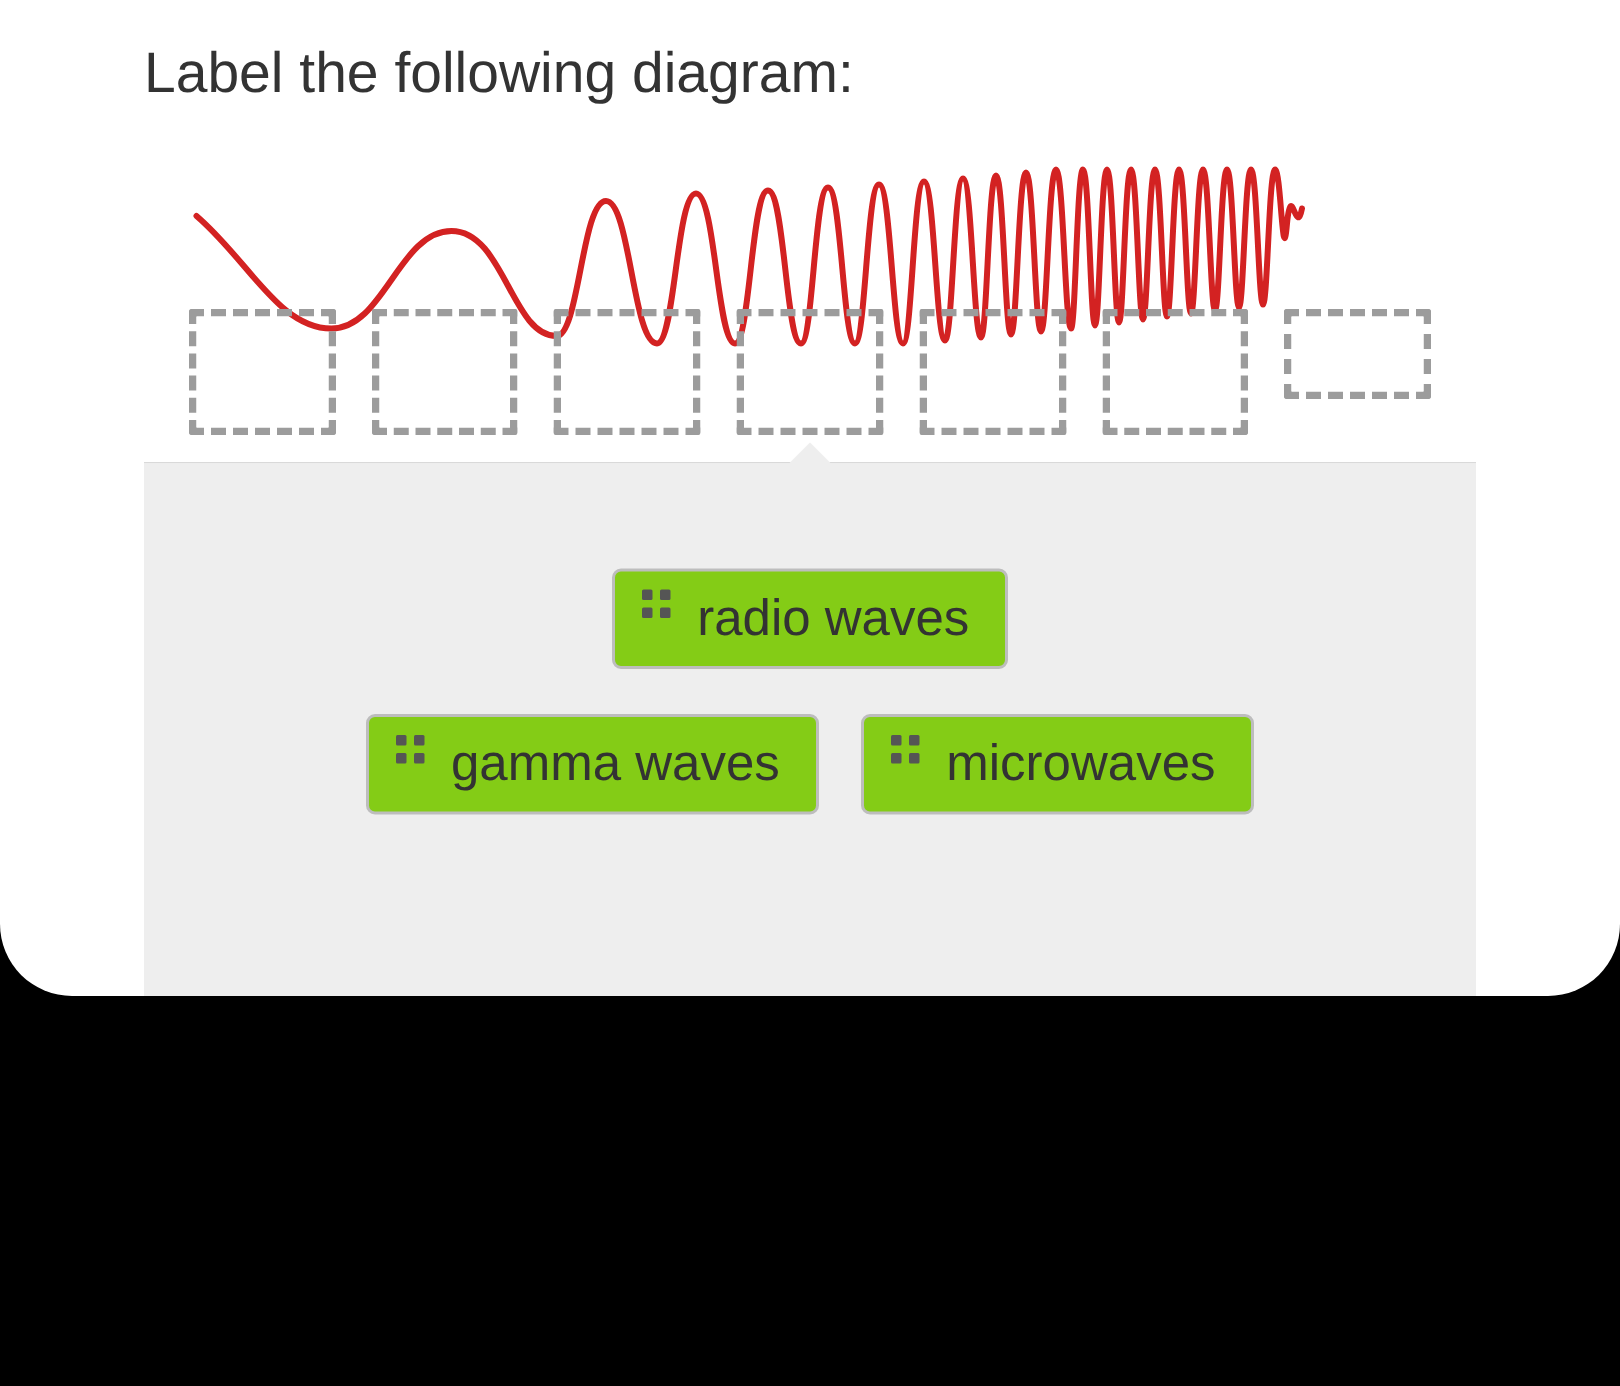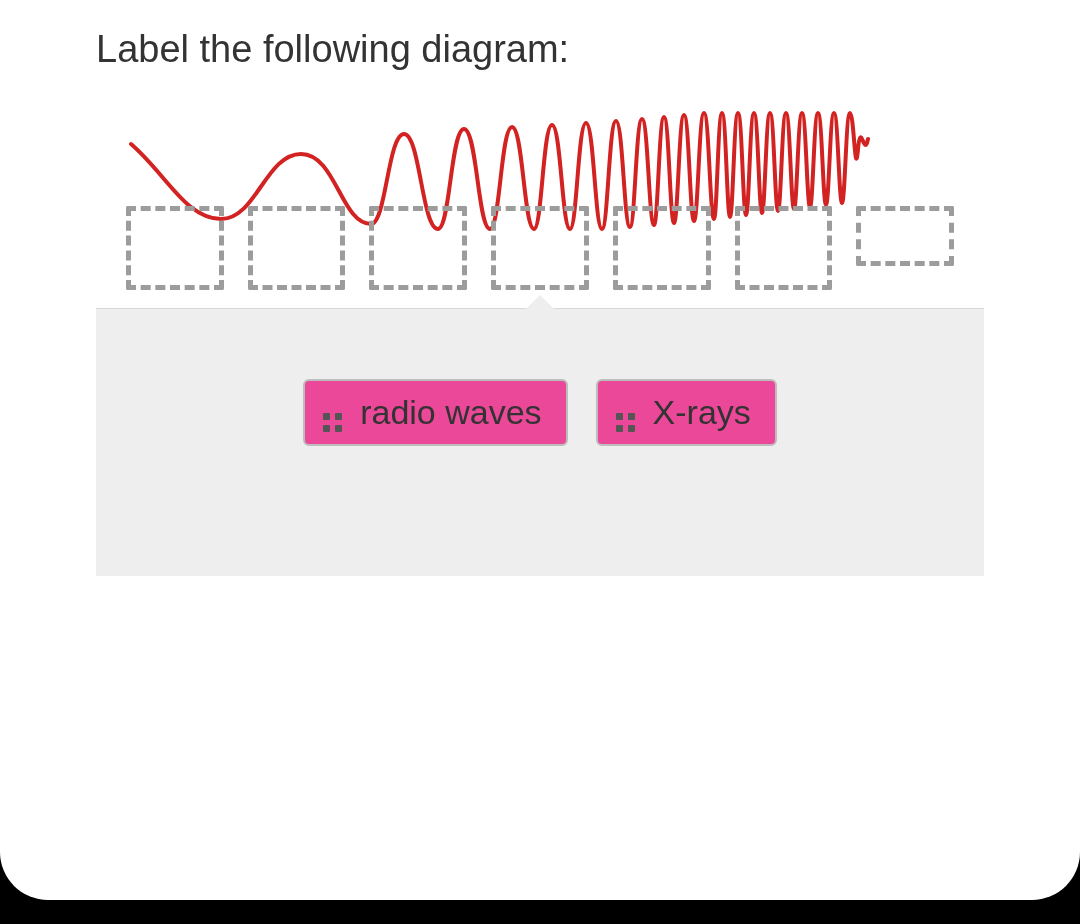--- a/index.html
+++ b/index.html
@@ -7,21 +7,21 @@
     body {
       background: #000;
       font-family: Arial, Helvetica, sans-serif;
       display: flex;
       align-items: flex-start;
       justify-content: center;
     }
     .card {
       background: #fff;
       width: 1080px;
-      height: 900px;
+      height: 664px;
       border-radius: 0 0 48px 48px;
       padding-top: 28px;
       overflow: hidden;
     }
     .prompt {
       font-size: 38px;
       color: #333;
       padding: 0 0 28px 96px;
       font-weight: 400;
     }
@@ -73,26 +73,26 @@
       border-right: 16px solid transparent;
       border-bottom: 16px solid #eeeeee;
     }
     .bank-row {
       display: flex;
       justify-content: center;
       gap: 28px;
       margin-bottom: 30px;
     }
     .chip {
-      background: #ec4899;
+      background: #84cc16;
       border: 2px solid #bdbdbd;
       border-radius: 6px;
       padding: 12px 24px 12px 18px;
       display: flex;
-      align-items: flex-end;
+      align-items: flex-start;
       gap: 18px;
       font-size: 34px;
       color: #333;
       cursor: grab;
       user-select: none;
     }
     .grip {
       display: inline-grid;
       grid-template-columns: repeat(2, 7px);
       grid-template-rows: repeat(2, 7px);
@@ -174,26 +174,37 @@
       <div class="bank-row">
         <div class="chip">
           <span class="grip">
               <span></span>
               <span></span>
               <span></span>
               <span></span>
             </span>
           <span>radio waves</span>
         </div>
+      </div>
+      <div class="bank-row">
         <div class="chip">
           <span class="grip">
               <span></span>
               <span></span>
               <span></span>
               <span></span>
             </span>
-          <span>X-rays</span>
+          <span>gamma waves</span>
+        </div>
+        <div class="chip">
+          <span class="grip">
+              <span></span>
+              <span></span>
+              <span></span>
+              <span></span>
+            </span>
+          <span>microwaves</span>
         </div>
       </div>
     </div>
 
   </div>
 </div>
 
 </body></html>

